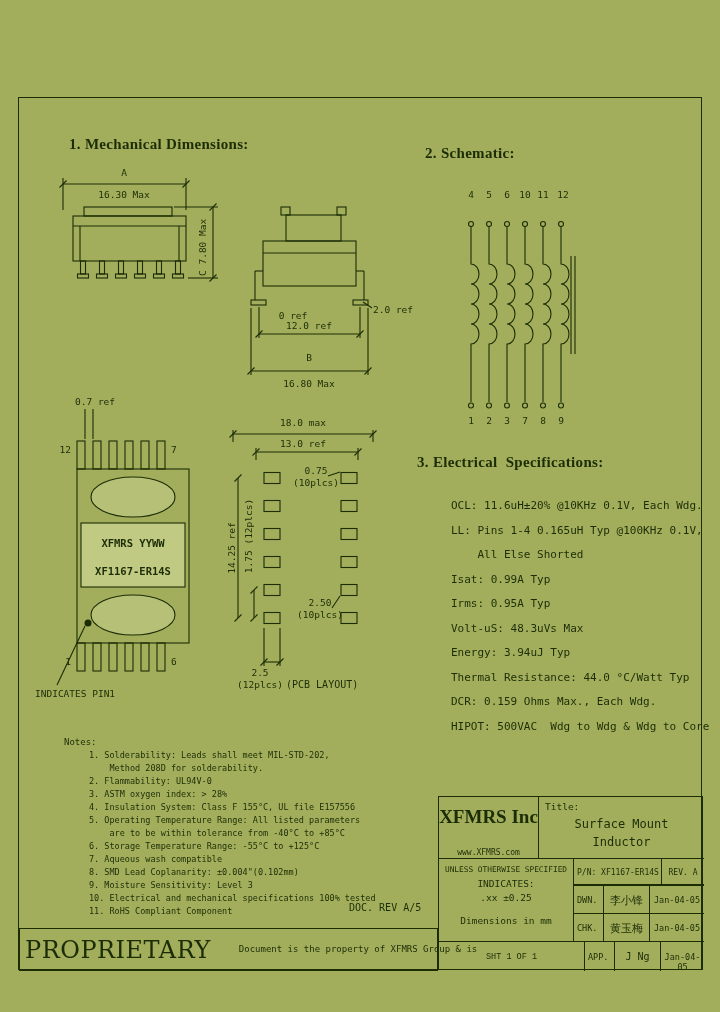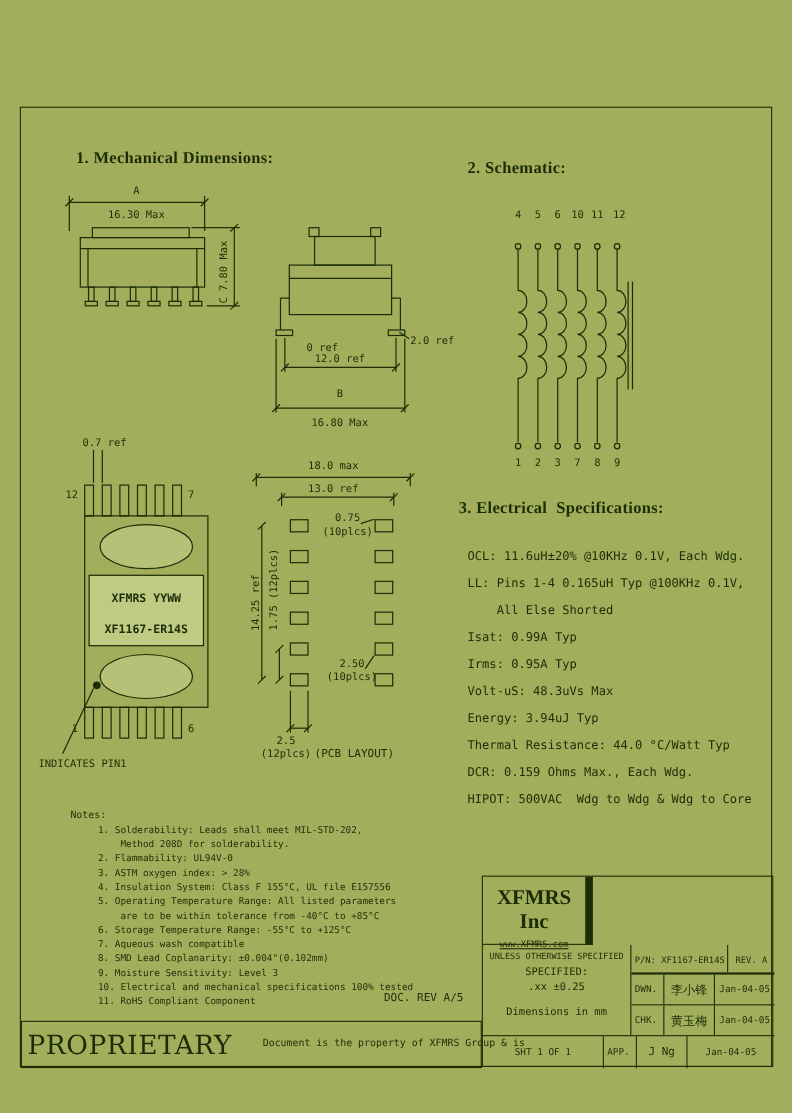--- a/index.html
+++ b/index.html
@@ -20,50 +20,50 @@
     font-family:"Liberation Serif", serif;
     font-weight:bold; font-size:15px; white-space:pre; letter-spacing:.3px;
   }
   svg.draw { position:absolute; overflow:visible; }
   svg.draw text {
     font-family:"DejaVu Sans Mono", monospace;
     font-size:9.5px; fill:#1c2d06; stroke:none;
   }
   svg.draw .lw { stroke:#1c2d06; fill:none; stroke-width:1.1; }
   svg.draw .fill-ink { fill:#1c2d06; stroke:none; }
-  .elec { position:absolute; left:406px; top:396px; }
+  .elec { position:absolute; left:432px; top:396px; }
   .spec-line { font-size:11px; line-height:24.5px; white-space:pre; }
   .notes { position:absolute; left:45px; top:638px; font-size:8.5px; line-height:13px; }
   .notes .note-line { white-space:pre; padding-left:25px; }
   .notes .notes-title { padding-left:0; font-size:9px; }
   .doc-rev { position:absolute; left:330px; top:804px; font-size:10px; }
   
   .tb { position:absolute; left:419px; top:698px; width:265px; height:174px; border:1.5px solid #1c2d06; }
   .tb .cell { position:absolute; border-color:#1c2d06; }
-  .tb-company { left:0; top:0; width:100px; height:62px; border-right:7px solid #fde047; border-bottom:1px solid #1c2d06; text-align:center; }
+  .tb-company { left:0; top:0; width:100px; height:62px; border-right:1px solid #fde047; border-bottom:1px solid #1c2d06; text-align:center; }
   .tb-company .co { font-family:"Liberation Serif", serif; font-weight:bold; font-size:19px; margin-top:9px; }
-  .tb-company .web { font-size:8px; margin-top:4px;text-decoration:underline; }
+  .tb-company .web { font-size:8px; margin-top:20px; }
   .tb-title { left:100px; top:0; width:165px; height:62px; border-bottom:1px solid #1c2d06; }
   .tb-title .lbl { position:absolute; left:6px; top:4px; font-size:9.5px; }
   .tb-title .t1 { position:absolute; left:0; top:20px; width:100%; text-align:center; font-size:12px; }
   .tb-title .t2 { position:absolute; left:0; top:38px; width:100%; text-align:center; font-size:12px; }
   .tb-tol { left:0; top:62px; width:135px; height:83px; border-right:1px solid #1c2d06; border-bottom:1px solid #1c2d06; text-align:center; }
   .tb-tol .s1 { font-size:7.8px; margin-top:6px; }
   .tb-tol .s2 { font-size:9.5px; margin-top:4px; }
   .tb-tol .s3 { font-size:9.5px; margin-top:3px;text-align:center; }
   .tb-tol .s4 { font-size:9.5px; margin-top:12px; }
   .tb-pn { left:135px; top:62px; width:130px; height:27px; border-bottom:2px solid #a16207; display:flex; }
   .tb-pn .pn { flex:1; border-right:1px solid #1c2d06; font-size:8px; padding:9px 2px 0 3px; }
   .tb-pn .rev { width:42px; font-size:8px; padding-top:9px; text-align:center; }
   .tb-sign { left:135px; width:130px; height:28px; border-bottom:1px solid #1c2d06; display:flex; }
   .tb-sign .lab { width:30px; border-right:1px solid #1c2d06; font-size:8.5px; padding:9px 0 0 3px; }
   .tb-sign .nam { width:46px; border-right:1px solid #1c2d06; font-size:11px; text-align:center; padding-top:7px; font-family:"DejaVu Sans", sans-serif; }
   .tb-sign .dat { flex:1; font-size:8.5px; text-align:center; padding-top:9px; }
   .tb-bottom { left:0; top:145px; width:265px; height:29px; display:flex; }
-  .tb-bottom .sht { width:110px; border-right:1px solid #1c2d06; font-size:8.5px; text-align:center; padding-top:10px; }
+  .tb-bottom .sht { width:146px; border-right:1px solid #1c2d06; font-size:8.5px; text-align:center; padding-top:10px;font-family:Liberation Mono, monospace; }
   .tb-bottom .lab { width:30px; border-right:1px solid #1c2d06; font-size:8.5px; padding:10px 0 0 3px; }
   .tb-bottom .nam { width:46px; border-right:1px solid #1c2d06; font-size:10px; text-align:center; padding-top:9px; }
   .tb-bottom .dat { flex:1; font-size:8.5px; text-align:center; padding-top:10px; }
   
   .prop { position:absolute; left:0px; top:830px; width:419px; height:43px; border:1.5px solid #1c2d06; display:flex; align-items:center; }
   .prop .word { font-family:"DejaVu Serif", serif; font-size:24px; letter-spacing:.5px; padding:0 4px 0 5px; white-space:nowrap; }
   .prop .txt { font-size:9px; line-height:12.5px; white-space:pre;margin-left:24px; }
 </style>
 </head>
 <body>
@@ -292,23 +292,28 @@
     <div class="note-line">11. RoHS Compliant Component</div>
   </div>
 
   <div class="doc-rev">DOC. REV A/5</div>
 
   <div class="tb">
     <div class="cell tb-company">
       <div class="co">XFMRS Inc</div>
       <div class="web">www.XFMRS.com</div>
     </div>
+    <div class="cell tb-title">
+      <div class="lbl">Title:</div>
+      <div class="t1">Surface Mount</div>
+      <div class="t2">Inductor</div>
+    </div>
     <div class="cell tb-tol">
       <div class="s1">UNLESS OTHERWISE SPECIFIED</div>
-      <div class="s2">SPECIFIED:</div>
+      <div class="s2">INDICATES:</div>
       <div class="s3">.xx ±0.25</div>
       <div class="s4">Dimensions in  mm</div>
     </div>
     <div class="cell tb-pn">
       <div class="pn">P/N: XF1167-ER14S</div>
       <div class="rev">REV. A</div>
     </div>
     <div class="cell tb-sign" style="top:89px;">
       <div class="lab">DWN.</div>
       <div class="nam">李小锋</div>

